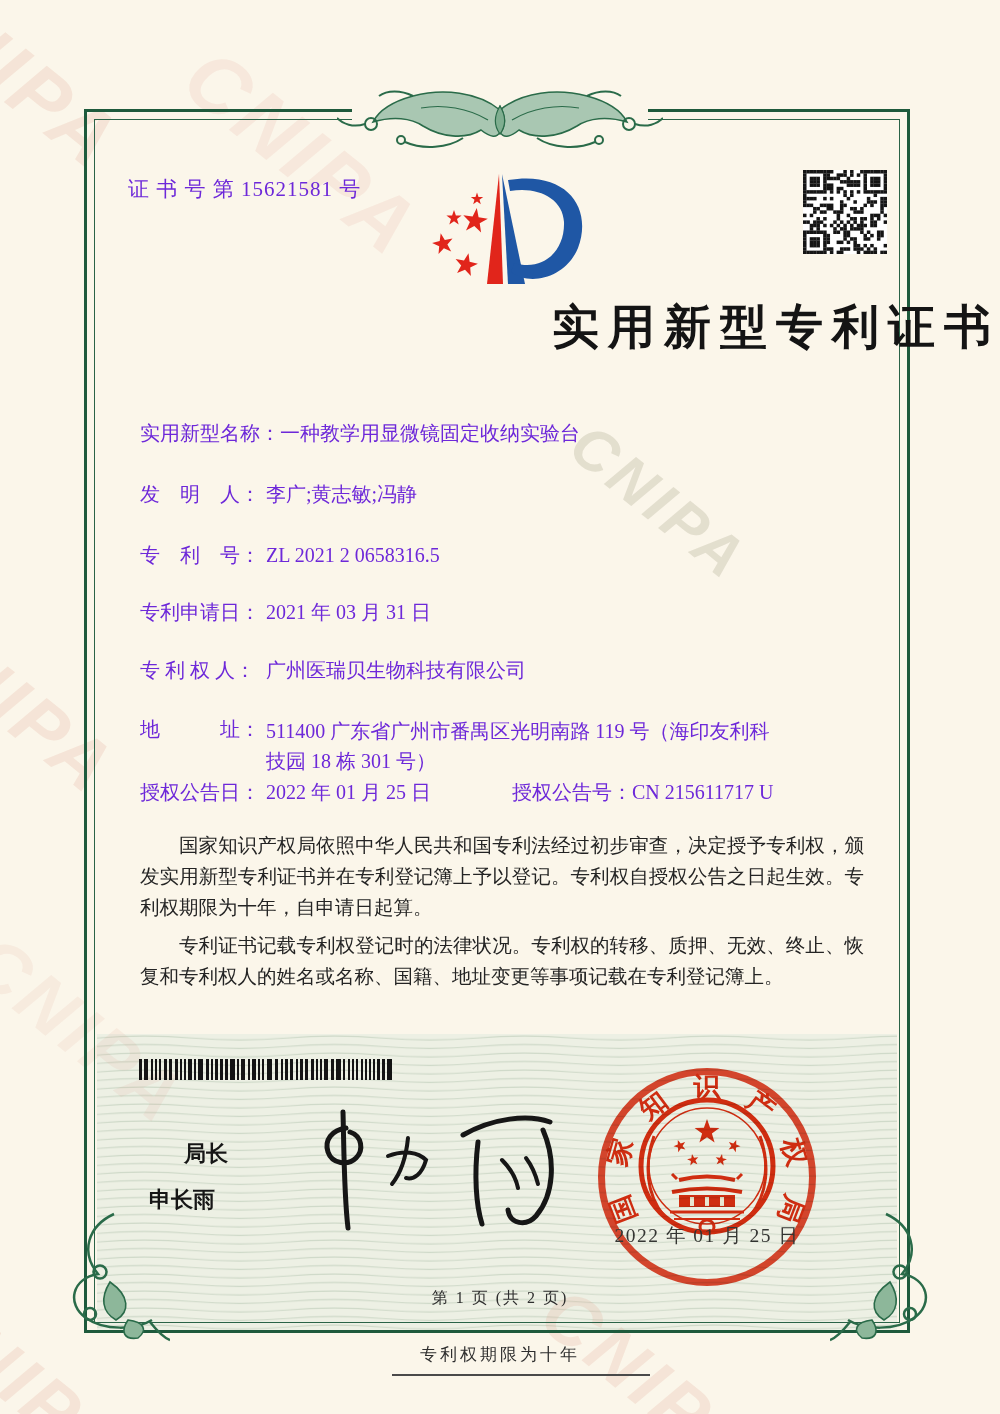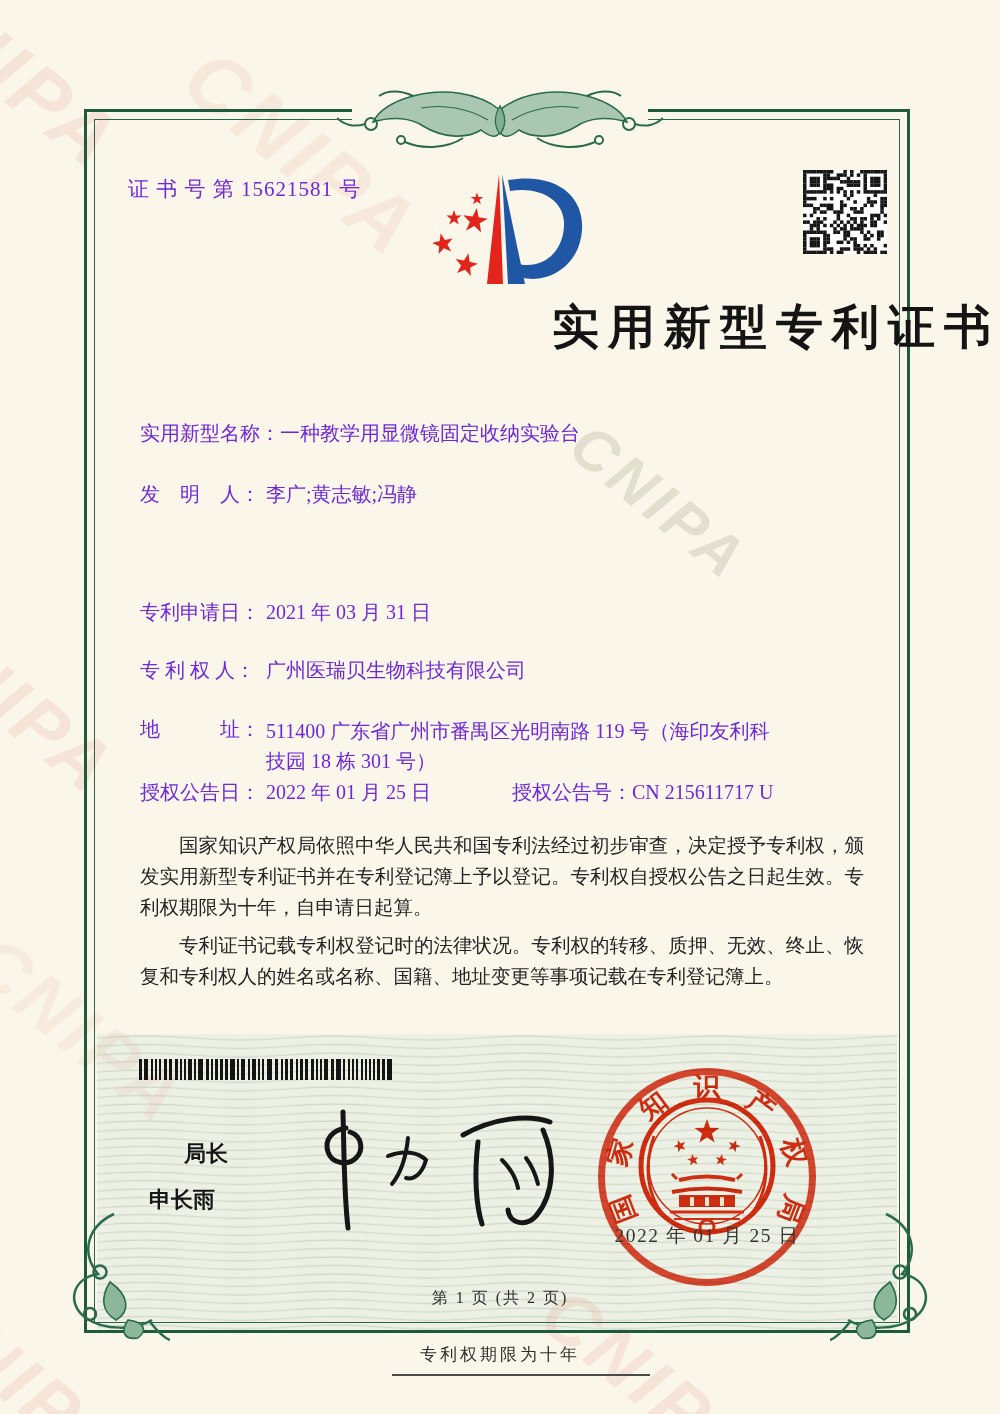--- a/index.html
+++ b/index.html
@@ -451,20 +451,23 @@
   </svg>
 
   <div id="title">实用新型专利证书</div>
 
   <div class="field" id="f1">
     <span class="flabel">实用新型名称：</span><span>一种教学用显微镜固定收纳实验台</span>
   </div>
   <div class="field" id="f2">
     <span class="flabel">发　明　人：</span><span>李广;黄志敏;冯静</span>
   </div>
+  <div class="field" id="f3">
+    <span class="flabel">专　利　号：</span><span>ZL 2021 2 0658316.5</span>
+  </div>
   <div class="field" id="f4">
     <span class="flabel">专利申请日：</span><span>2021 年 03 月 31 日</span>
   </div>
   <div class="field" id="f5">
     <span class="flabel">专 利 权 人：</span><span>广州医瑞贝生物科技有限公司</span>
   </div>
   <div class="field" id="f6">
     <span class="flabel">地　　　址：</span><span class="addr"><span>511400 广东省广州市番禺区光明南路 119 号（海印友利科</span><span>技园 18 栋 301 号）</span></span>
   </div>
   <div class="field" id="grant">

